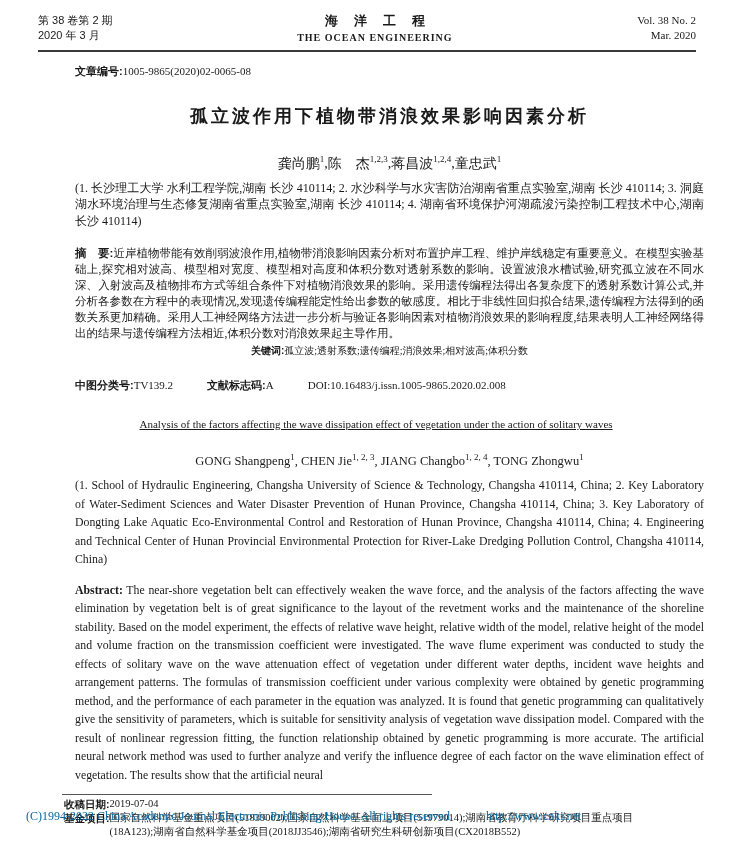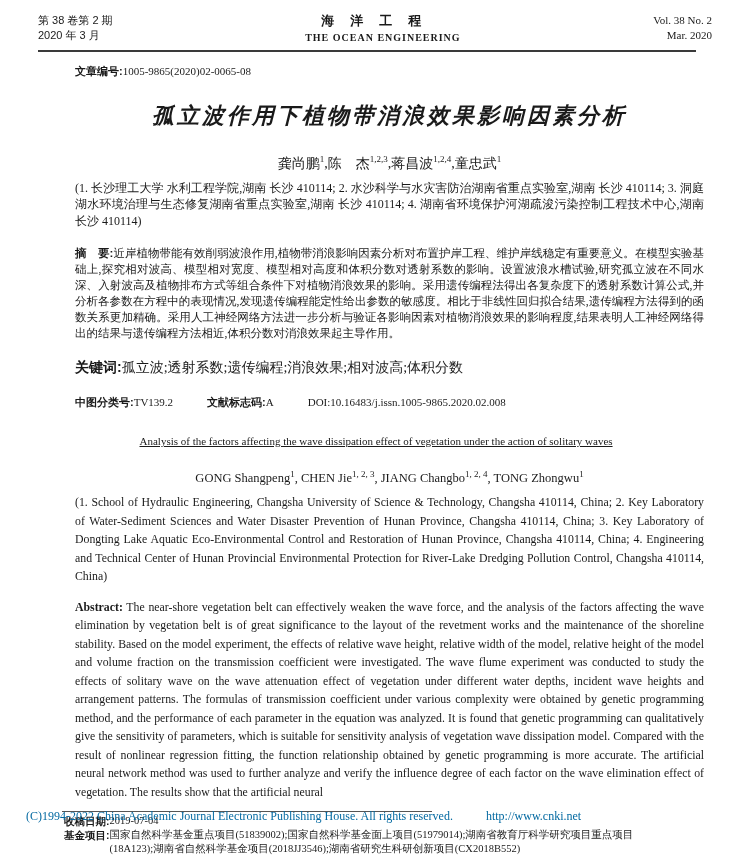--- a/index.html
+++ b/index.html
@@ -9,46 +9,45 @@
     width: 734px; height: 860px;
     margin: 0 auto;
     background: #ffffff;
     color: #1a1a1a;
     font-family: "Liberation Serif", serif;
     overflow: hidden;
   }
   
   .jheader {
     display: flex; justify-content: space-between; align-items: flex-start;
-    padding: 13px 22px 0 38px;
+    padding: 13px 38px 0 38px;
     font-size: 11px; line-height: 15px;
   }
   .jheader .left  { text-align: left;  font-family: "Liberation Sans", sans-serif; }
-  .jheader .center{ }
+  .jheader .center{ text-align: center; }
   .jheader .right { text-align: right; }
   .journal-cn { font-family: "Liberation Sans", sans-serif; font-weight: bold; font-size: 13px; letter-spacing: 16px; padding-left: 16px; }
   .journal-en { font-weight: bold; font-size: 10px; letter-spacing: 1px; margin-top: 2px; }
   .hrule { border: none; border-top: 2px solid #3a3a3a; margin: 5px 38px 0 38px; }
   
   .content { padding: 0 30px 0 75px; }
   .article-no { margin-top: 12px; font-size: 11px; }
   .label-hei { font-family: "Liberation Sans", sans-serif; font-weight: bold; }
   
   .cn-title {
     margin-top: 22px; text-align: center;
     font-family: "Liberation Sans", sans-serif;
-    font-size: 22px; font-weight: bold; letter-spacing: 3px;
+    font-size: 18px; font-weight: bold; letter-spacing: 3px;
     line-height: 30px;
-    font-style: italic;
   }
   .cn-authors { margin-top: 18px; text-align: center; font-size: 14px; line-height: 20px; }
   .cn-authors sup, .en-authors sup { font-size: 9px; }
   .cn-affils { margin-top: 6px; font-size: 12px; line-height: 16.5px; text-align: justify; }
   .cn-abstract { margin-top: 16px; font-size: 11.5px; line-height: 16px; text-align: justify; }
-  .cn-keywords { font-size: 14px; line-height: 16px; margin-top: 18px; }
+  .cn-keywords { font-size: 10px; line-height: 16px; margin-top: 2px; text-align: center; }
   .cn-clc { font-size: 11px; line-height: 16px; margin-top: 18px; }
   .cn-clc .gap { display: inline-block; width: 34px; }
   
   .en-title {
     margin-top: 20px; text-align: left;
     font-size: 11px; line-height: 23px;
     max-width: 500px; margin-left: auto; margin-right: auto; text-decoration: underline;
   }
   .en-authors { margin-top: 12px; text-align: center; font-size: 12.5px; line-height: 18px; }
   .en-affils { margin-top: 6px; font-size: 11.8px; line-height: 18.5px; text-align: justify; }

